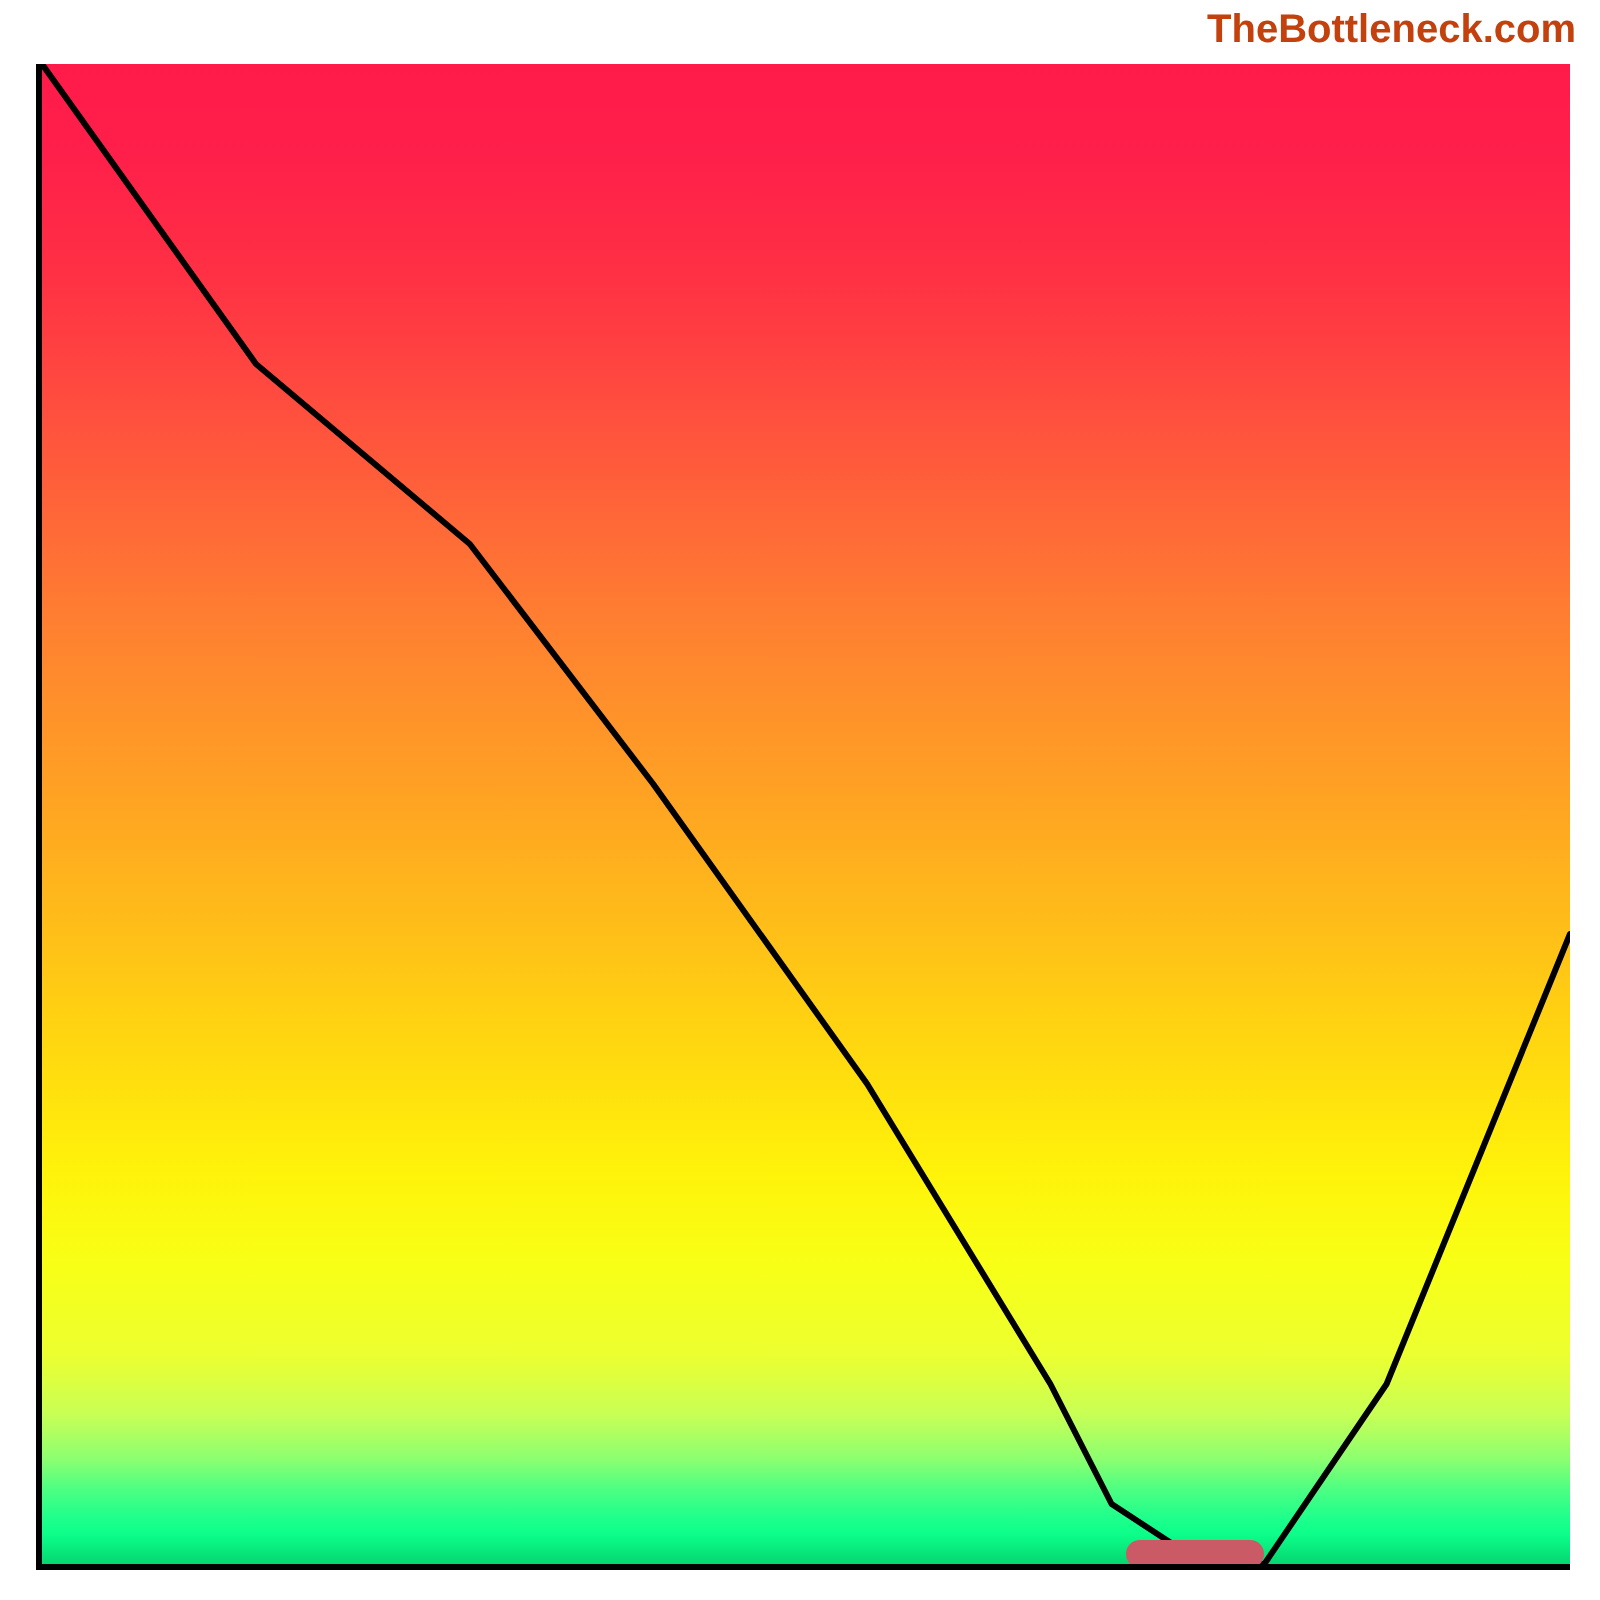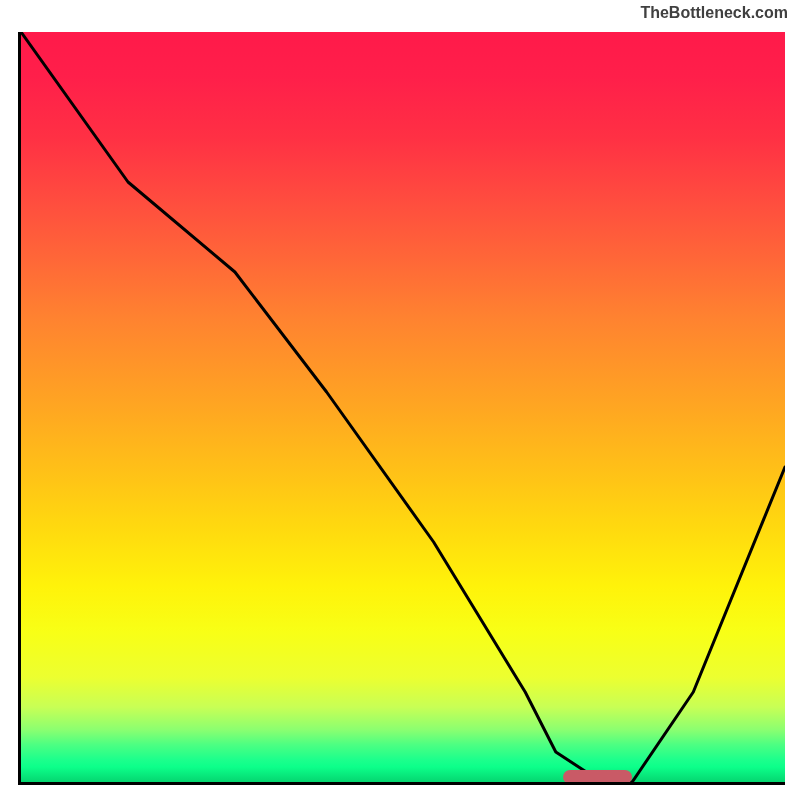--- a/index.html
+++ b/index.html
@@ -12,22 +12,22 @@
   }
   .container {
     position: relative;
     width: 800px;
     height: 800px;
   }
   .watermark {
     position: absolute;
     top: 4px;
     right: 12px;
-    color: #404040;
-    font-size: 16px;
+    color: #c2410c;
+    font-size: 20px;
     font-weight: 600;
     z-index: 1;
   }
   .plot-area {
     position: absolute;
     top: 32px;
     left: 18px;
     width: 764px;
     height: 750px;
     border-left: 3px solid #000;

